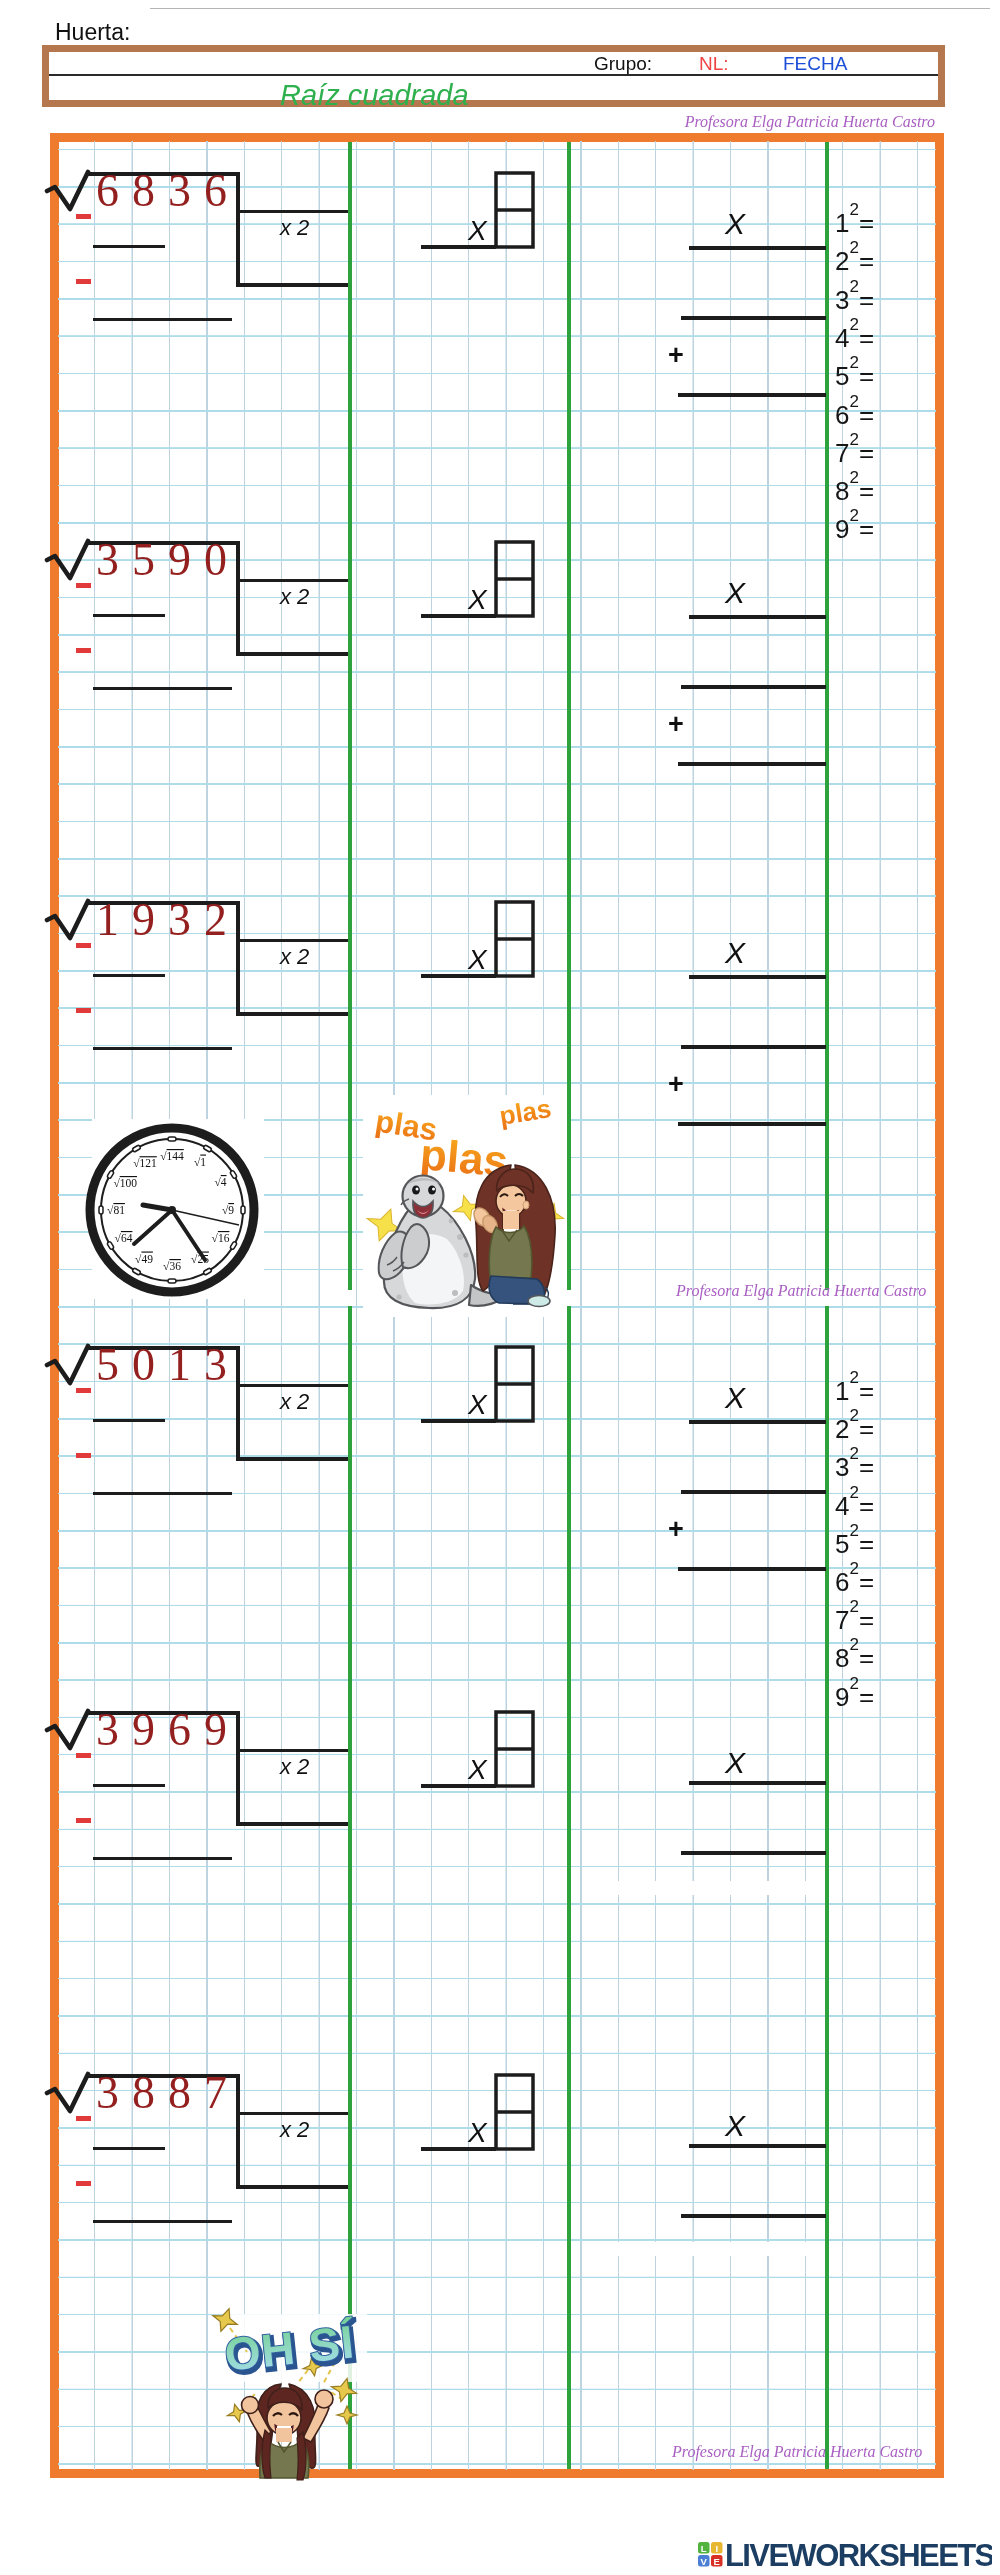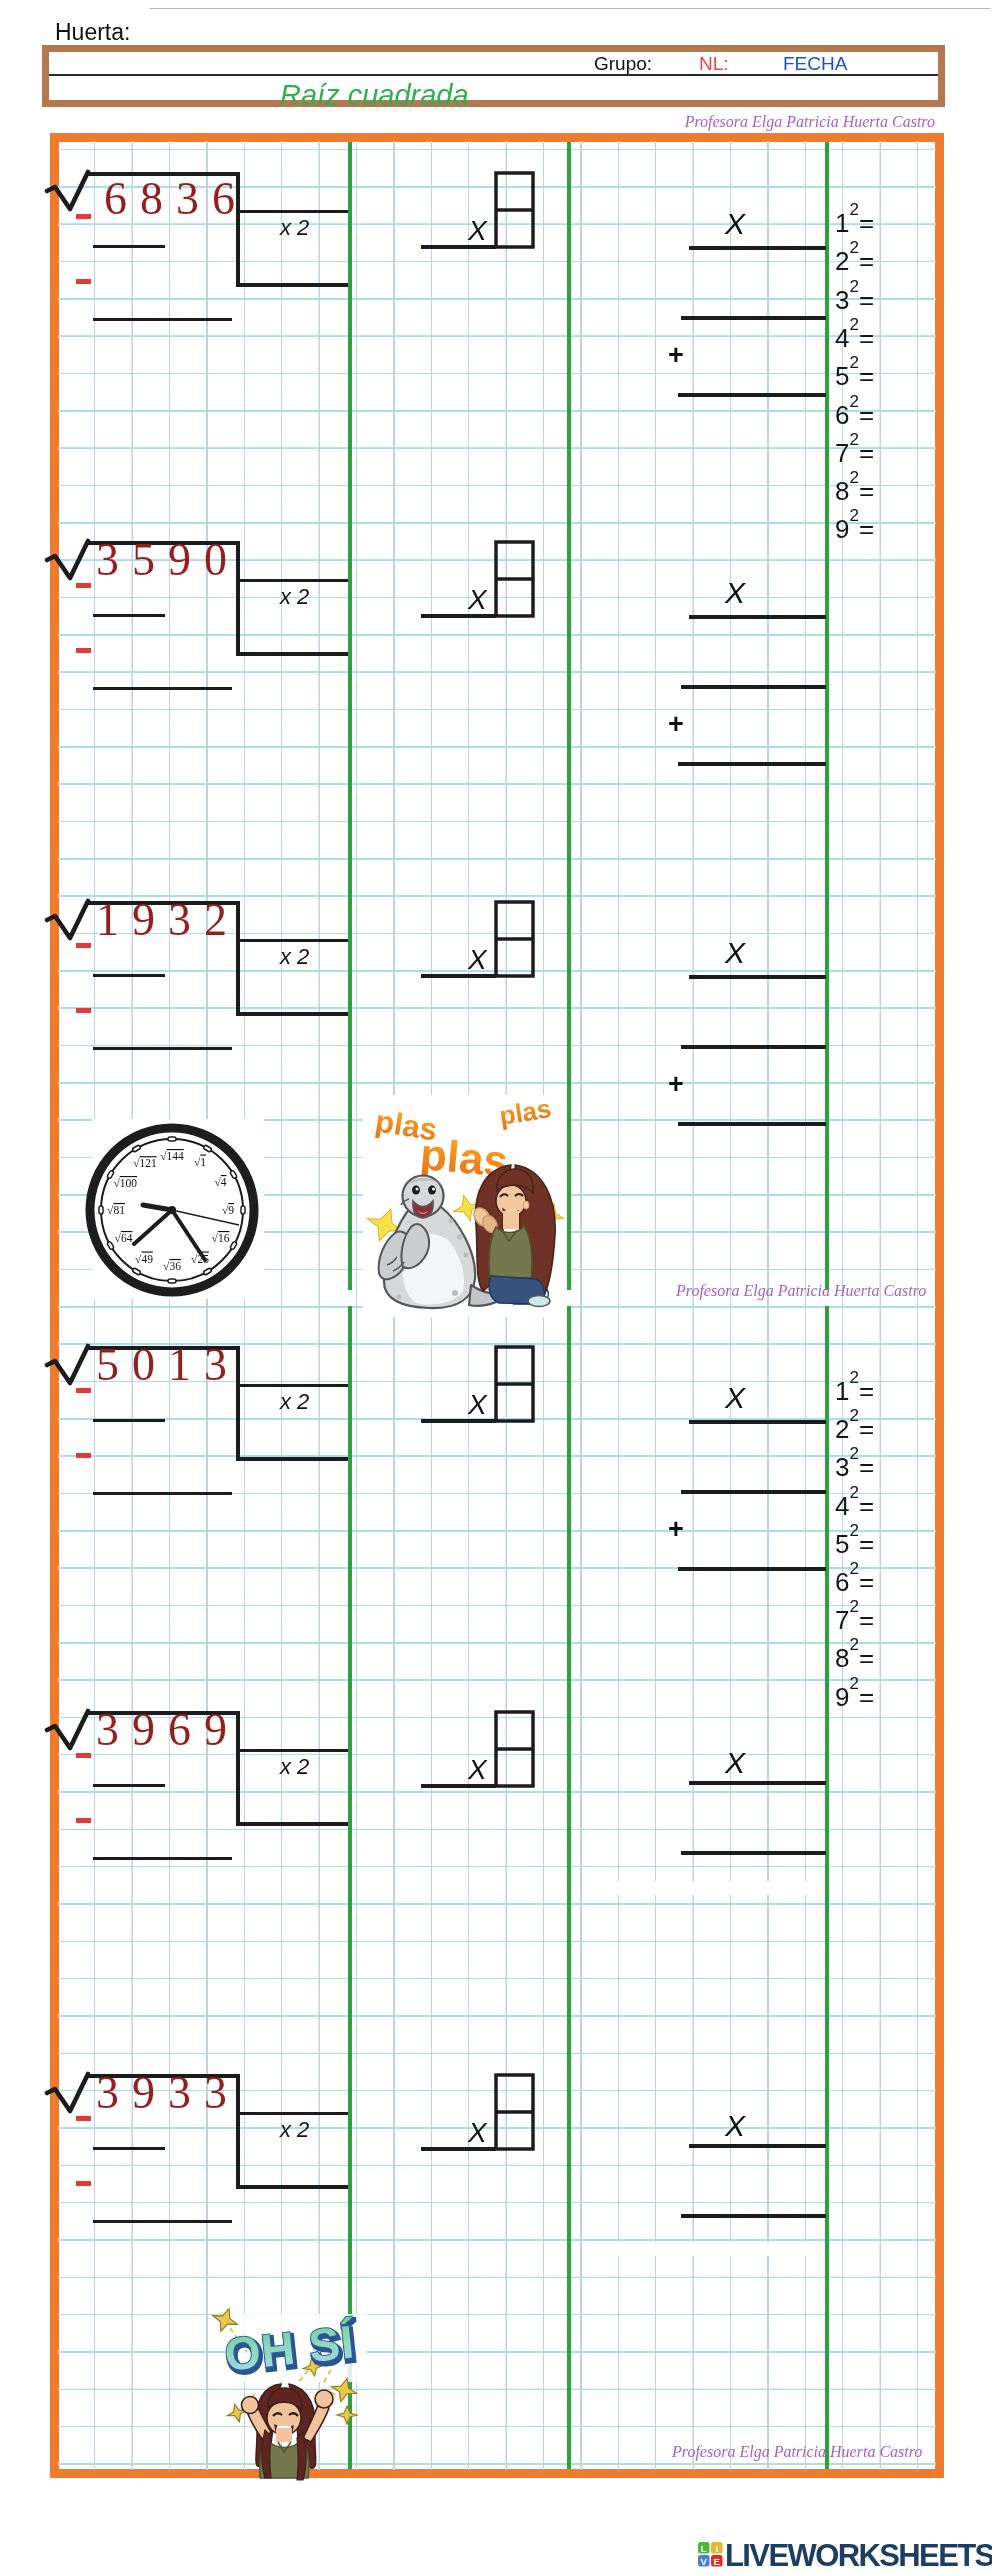--- a/index.html
+++ b/index.html
@@ -60,21 +60,21 @@
 <div class="abs" style="left:601px;top:1881px;width:221px;height:14px;background:#fff;"></div>
 
 <div class="abs" style="left:601px;top:2242px;width:221px;height:14px;background:#fff;"></div>
 
 <svg class="abs" style="left:44px;top:166px;" width="50" height="50" viewBox="0 0 50 50">
     <polyline points="3,25 11,21 26,43 44,6" fill="none" stroke="#1c1c1c" stroke-width="4.6" stroke-linejoin="round" stroke-linecap="round"></polyline>
   </svg>
 
 <div class="hl" style="left:88px;top:172px;width:151px;"></div>
 
-<div class="dig" style="left:104px;top:164px;margin-top:8px;">6836</div>
+<div class="dig" style="left:96px;top:164px;">6836</div>
 
 <div class="abs" style="left:236px;top:172px;width:4px;height:115px;background:#1c1c1c;"></div>
 
 <div class="hl3" style="left:236px;top:210px;width:112px;"></div>
 
 <div class="hl" style="left:236px;top:283px;width:112px;"></div>
 
 <div class="xt" style="left:280px;top:215px;font-size:22px;">x 2</div>
 
 <div class="rd" style="left:76px;top:214px;"></div>
@@ -271,21 +271,21 @@
 <div class="hl" style="left:689px;top:1781px;width:137px;"></div>
 
 <div class="hl" style="left:681px;top:1851px;width:145px;"></div>
 
 <svg class="abs" style="left:44px;top:2068px;" width="50" height="50" viewBox="0 0 50 50">
     <polyline points="3,25 11,21 26,43 44,6" fill="none" stroke="#1c1c1c" stroke-width="4.6" stroke-linejoin="round" stroke-linecap="round"></polyline>
   </svg>
 
 <div class="hl" style="left:88px;top:2074px;width:151px;"></div>
 
-<div class="dig" style="left:96px;top:2066px;">3933</div>
+<div class="dig" style="left:96px;top:2066px;">3887</div>
 
 <div class="abs" style="left:236px;top:2074px;width:4px;height:115px;background:#1c1c1c;"></div>
 
 <div class="hl3" style="left:236px;top:2112px;width:112px;"></div>
 
 <div class="hl" style="left:236px;top:2185px;width:112px;"></div>
 
 <div class="xt" style="left:280px;top:2117px;font-size:22px;">x 2</div>
 
 <div class="rd" style="left:76px;top:2116px;"></div>

